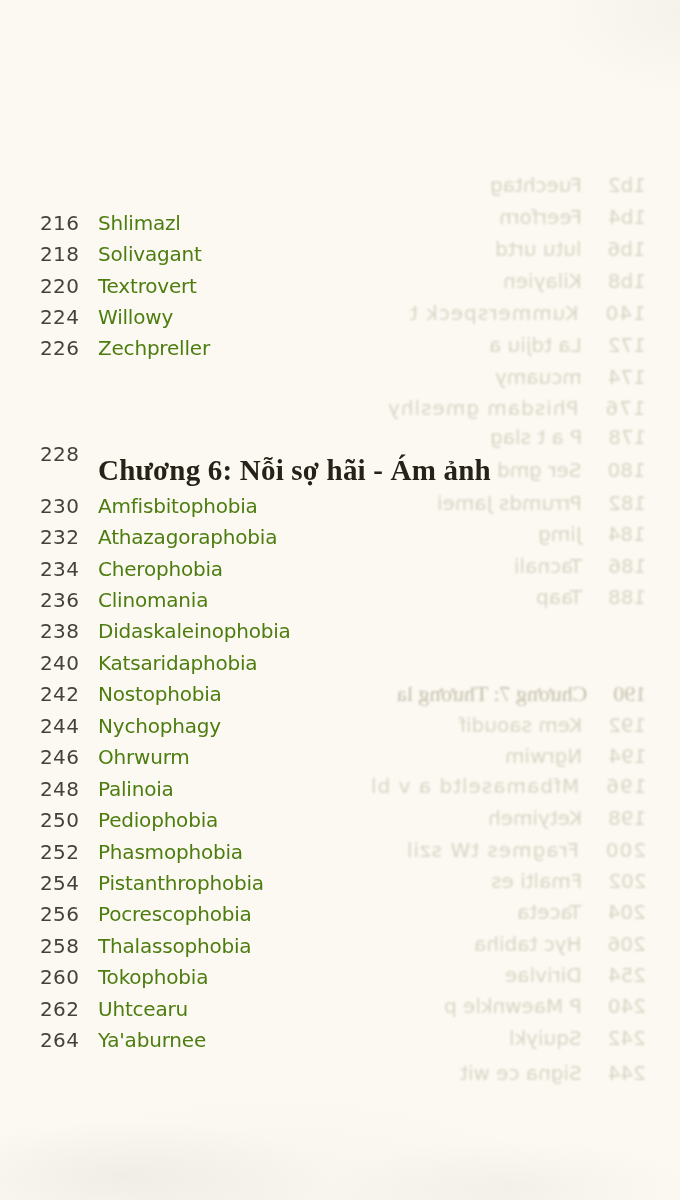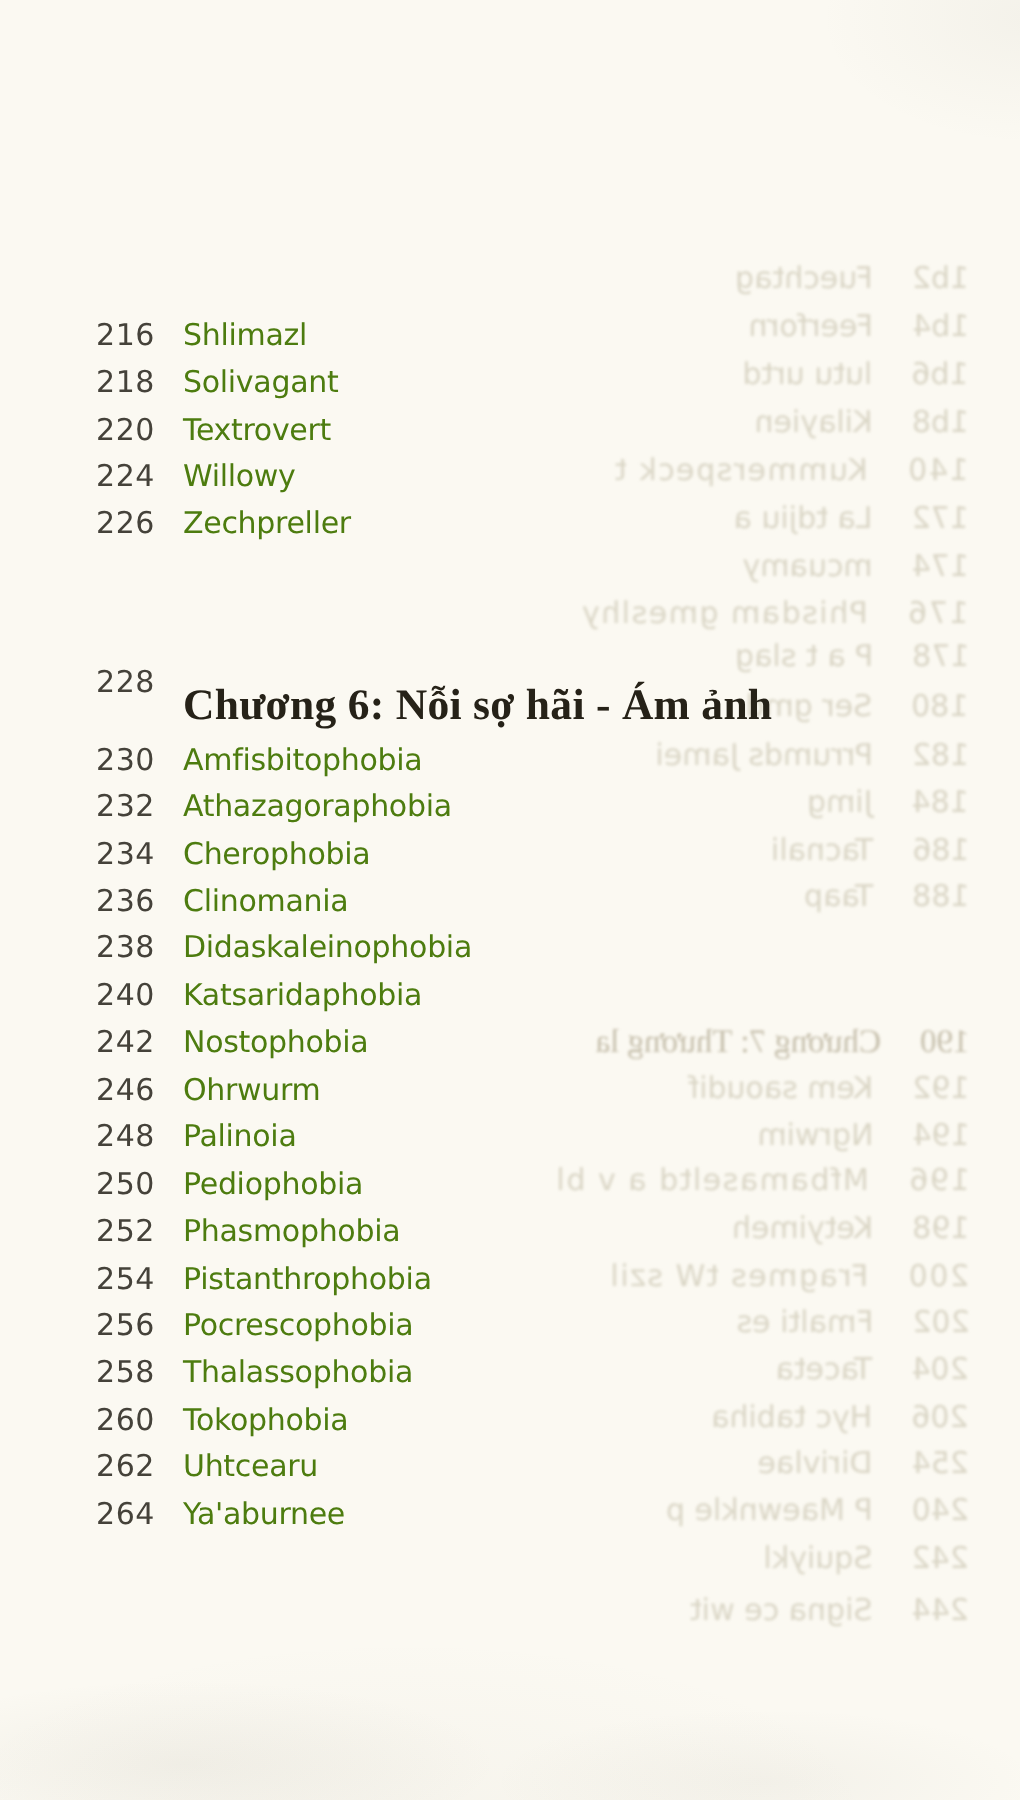--- a/index.html
+++ b/index.html
@@ -13,21 +13,21 @@
       radial-gradient(ellipse 420px 160px at 40% 101%, rgba(130,122,100,.04), transparent 75%),
       linear-gradient(#fbf9f2,#fbf9f2);
     font-family:"DejaVu Sans",sans-serif;
   }
   .page{position:absolute;inset:0;}
 
   
   .toc-section{position:absolute;left:0;right:0;}
   .toc-row{display:flex;align-items:center;height:31.45px;}
   .toc-num{
-    margin-left:64px;width:58px;flex:0 0 58px;
+    margin-left:40px;width:58px;flex:0 0 58px;
     font-size:20px;letter-spacing:.4px;color:#45423a;
   }
   .toc-word{
     font-size:20px;letter-spacing:-.2px;color:#4d7c0f;
     white-space:nowrap;
   }
   .chapter-row{height:44px;}
   .chapter-title{
     font-family:"Liberation Serif","DejaVu Serif",serif;
     font-size:29px;font-weight:600;color:#262218;letter-spacing:.2px;
@@ -137,20 +137,24 @@
         </div>
         <div class="toc-row">
           <span class="toc-num">240</span>
           <span class="toc-word">Katsaridaphobia</span>
         </div>
         <div class="toc-row">
           <span class="toc-num">242</span>
           <span class="toc-word">Nostophobia</span>
         </div>
         <div class="toc-row">
+          <span class="toc-num">244</span>
+          <span class="toc-word">Nychophagy</span>
+        </div>
+        <div class="toc-row">
           <span class="toc-num">246</span>
           <span class="toc-word">Ohrwurm</span>
         </div>
         <div class="toc-row">
           <span class="toc-num">248</span>
           <span class="toc-word">Palinoia</span>
         </div>
         <div class="toc-row">
           <span class="toc-num">250</span>
           <span class="toc-word">Pediophobia</span>

